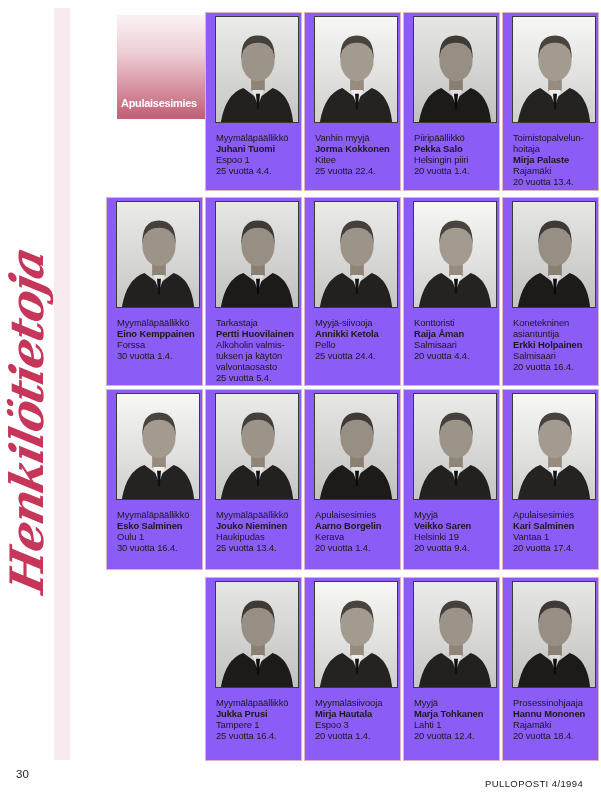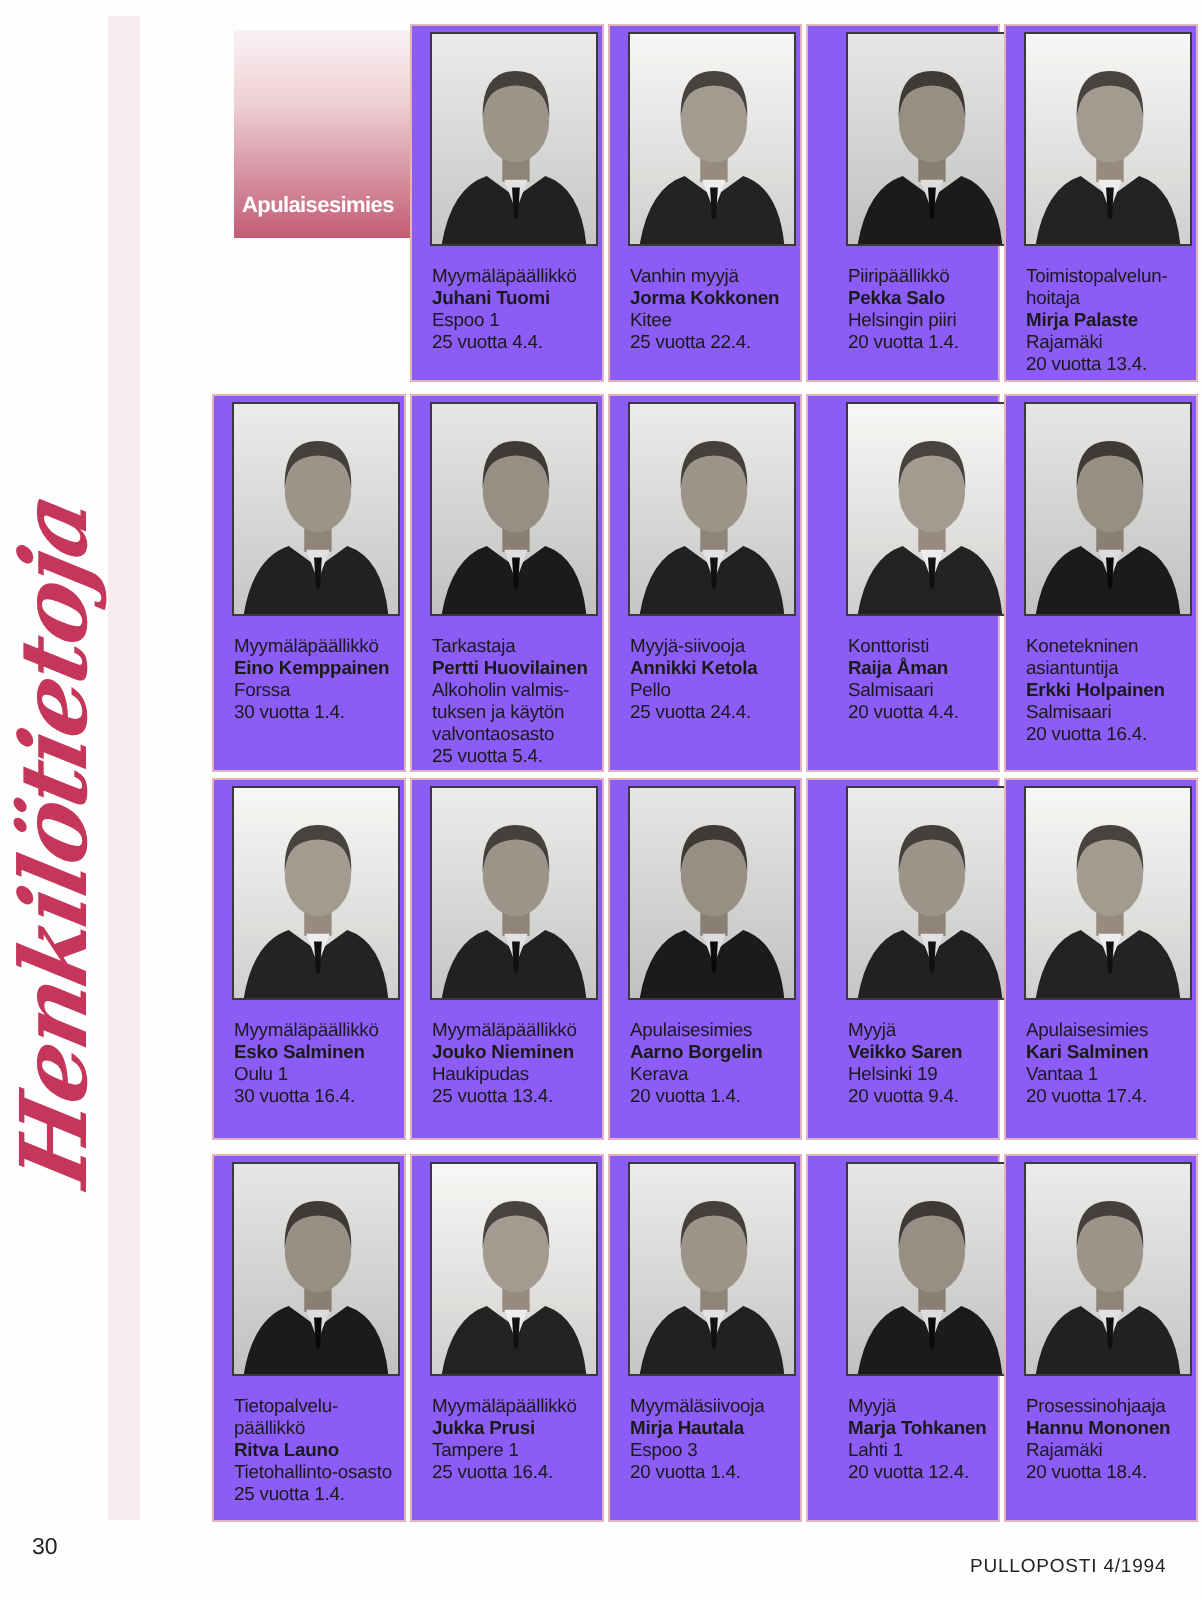--- a/index.html
+++ b/index.html
@@ -30,21 +30,21 @@
   }
   .badge .label{
     color:#fff; font-weight:bold; font-size:11px; letter-spacing:-0.3px;
     padding:0 0 10px 4px; white-space:nowrap;
   }
   
   .cell{
     position:absolute; width:97px;
     border:1px solid #e2b3bd; background:#8b5cf6; box-sizing:border-box;
   }
-  .c1{left:106px;} .c2{left:205px;} .c3{left:304px;} .c4{left:403px;padding-left:10px;} .c5{left:502px;}
+  .c1{left:106px;} .c2{left:205px;} .c3{left:304px;} .c4{left:403px;} .c5{left:502px;}
   .r1{top:12px;  height:179px;}
   .r2{top:197px; height:189px;}
   .r3{top:389px; height:181px;}
   .r4{top:577px; height:184px;}
   .photo{
     margin:3px 0 0 9px; width:84px; height:107px;
     border:1px solid #3a3a3a; box-sizing:border-box; overflow:hidden;
     background:#dcdcda;
   }
   .photo svg{display:block; width:100%; height:100%;}
@@ -278,34 +278,20 @@
         </svg>
       </div>
     <div class="caption">
       <div class="role">Apulaisesimies</div>
       <div class="pname">Kari Salminen</div>
       <div class="info">Vantaa 1
 20 vuotta 17.4.</div>
     </div>
   </div>
 
-  <div class="cell c1 r4">
-    <div class="photo">
-        <svg viewBox="0 0 84 108" preserveAspectRatio="none">
-          <use href="#sil"></use>
-        </svg>
-      </div>
-    <div class="caption">
-      <div class="role">Tietopalvelu-
-päällikkö</div>
-      <div class="pname">Ritva Launo</div>
-      <div class="info">Tietohallinto-osasto
-25 vuotta 1.4.</div>
-    </div>
-  </div>
   <div class="cell c2 r4">
     <div class="photo">
         <svg viewBox="0 0 84 108" preserveAspectRatio="none">
           <use href="#sil"></use>
         </svg>
       </div>
     <div class="caption">
       <div class="role">Myymäläpäällikkö</div>
       <div class="pname">Jukka Prusi</div>
       <div class="info">Tampere 1

